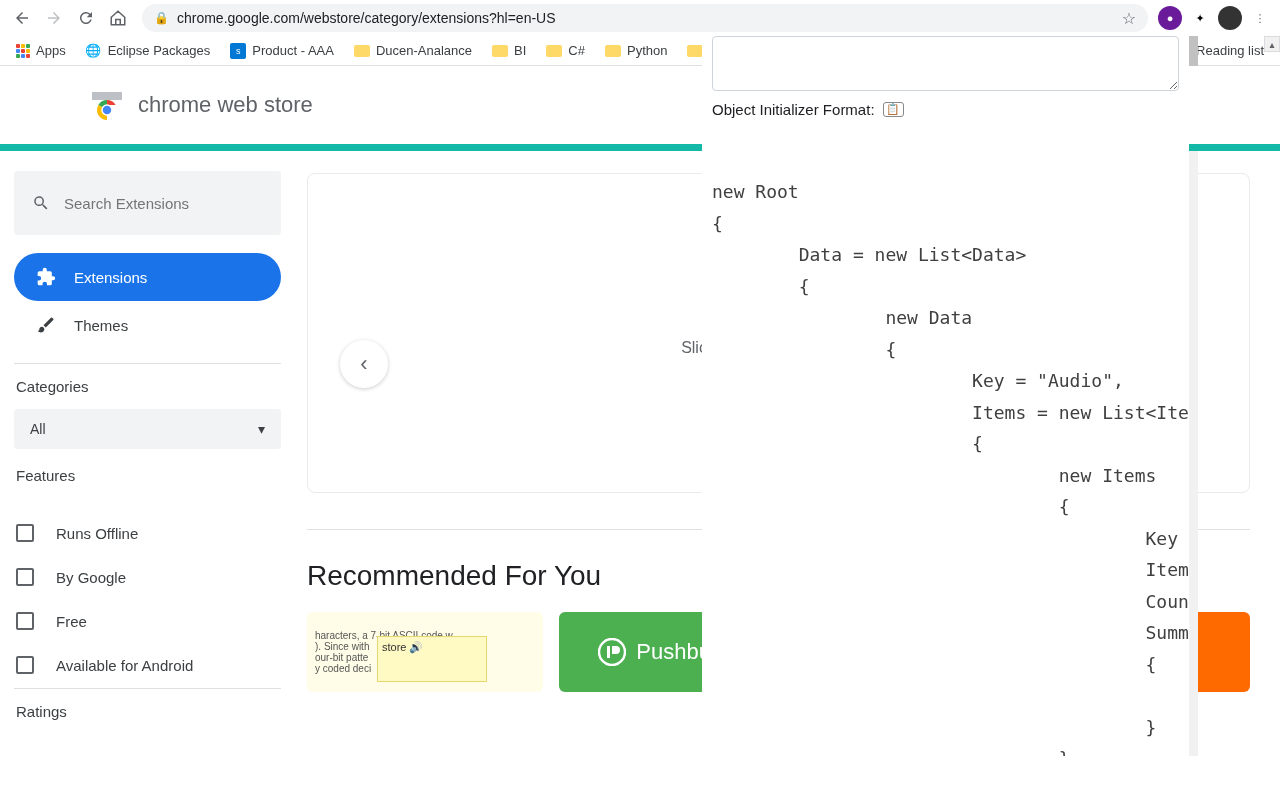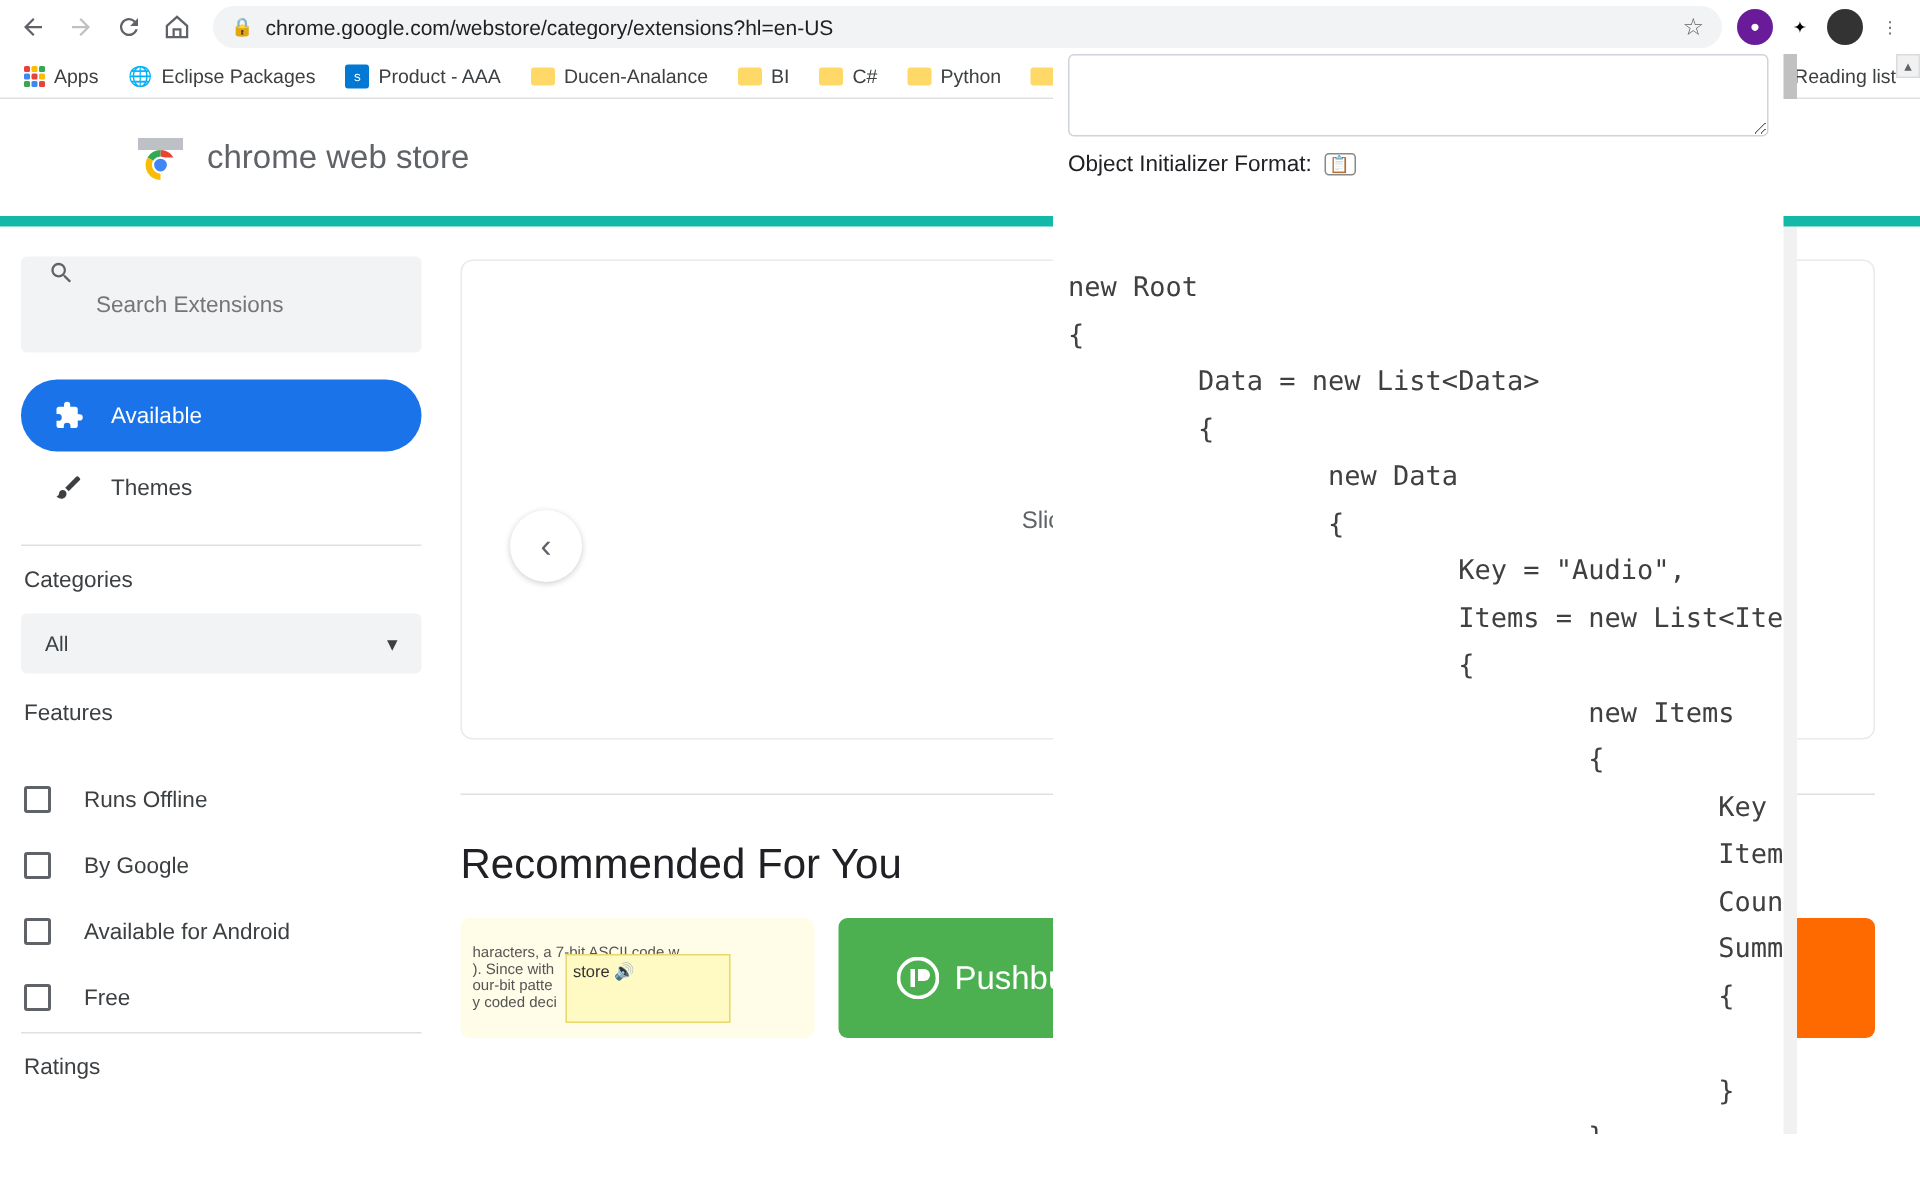--- a/index.html
+++ b/index.html
@@ -23,21 +23,21 @@
 .bm-folder { background:#ffd968; border-radius:2px; width:16px; height:12px; }
 .bm-apps { display:grid; grid-template-columns:repeat(3,4px); gap:1px; }
 .bm-apps span { width:4px; height:4px; border-radius:1px; }
 .bm-grey { color:#5f6368; }
 .reading { margin-left:auto; display:flex; align-items:center; gap:6px; padding:0 8px; cursor:pointer; }
 .header { position:absolute; top:66px; left:0; right:0; height:85px; display:flex; align-items:center; padding:0 90px; gap:14px; background:#fff; border-bottom:7px solid #14b8a6; z-index:1; }
 .header .logo { width:34px; height:34px; }
 .header h1 { font-size:22px; font-weight:400; color:#5f6368; }
 .content { display:flex; position:absolute; top:151px; left:0; right:0; bottom:0; background:#fff; }
 .sidebar { width:295px; padding:20px 14px 0 14px; overflow-y:auto; }
-.search-box { background:#f1f3f4; height:64px; border-radius:4px; display:flex; padding:1px 18px; gap:14px; color:#5f6368; margin-bottom:18px; }
+.search-box { background:#f1f3f4; height:64px; border-radius:4px; display:flex; align-items:center; padding:1px 18px; gap:14px; color:#5f6368; margin-bottom:18px; }
 .search-box input { border:none; background:transparent; font-size:15px; flex:1; outline:none; }
 .nav-item { height:48px; display:flex; align-items:center; gap:18px; padding:0 22px; font-size:15px; cursor:pointer; border-radius:24px; color:#3c4043; }
 .nav-item.active { background:#1a73e8; color:#fff; font-weight:500; }
 .divider { border:none; border-top:1px solid #e0e0e0; margin:14px 0; }
 .sect-title { font-size:15px; font-weight:500; color:#3c4043; margin-bottom:14px; padding:0 2px; }
 .select { background:#f1f3f4; height:40px; border-radius:4px; display:flex; align-items:center; justify-content:space-between; padding:0 16px; font-size:14px; color:#3c4043; cursor:pointer; margin-bottom:18px; }
 .feat { display:flex; align-items:flex-end; gap:22px; height:44px; padding:0 2px; font-size:15px; color:#3c4043; cursor:pointer; }
 .chk { width:18px; height:18px; border:2px solid #5f6368; border-radius:2px; }
 .main { flex:1; padding:22px 30px 0 0; overflow:hidden; position:relative; }
 .hero { background:#fff; border:1px solid #e8eaed; border-radius:8px; height:320px; margin-left:12px; margin-bottom:36px; display:flex; align-items:center; position:relative; }
@@ -175,21 +175,21 @@
     <div class="search-box">
       <svg width="20" height="20" viewBox="0 0 24 24">
           <path fill="#5f6368" d="M15.5 14h-.8l-.3-.3a6.5 6.5 0 1 0-.7.7l.3.3v.8l5 5 1.5-1.5zm-6 0a4.5 4.5 0 1 1 0-9 4.5 4.5 0 0 1 0 9z"></path>
         </svg>
       <input placeholder="Search Extensions" style="">
     </div>
     <div class="nav-item active">
       <svg width="20" height="20" viewBox="0 0 24 24">
           <path fill="#fff" d="M20.5 11H19V7a2 2 0 0 0-2-2h-4V3.5a2.5 2.5 0 0 0-5 0V5H4a2 2 0 0 0-2 2v3.8h1.5a2.7 2.7 0 0 1 0 5.4H2V20a2 2 0 0 0 2 2h3.8v-1.5a2.7 2.7 0 0 1 5.4 0V22H17a2 2 0 0 0 2-2v-4h1.5a2.5 2.5 0 0 0 0-5z"></path>
         </svg>
-      <span>Available</span>
+      <span>Extensions</span>
     </div>
     <div class="nav-item">
       <svg width="20" height="20" viewBox="0 0 24 24">
           <path fill="#3c4043" d="M7 14c-1.66 0-3 1.34-3 3 0 1.31-1.16 2-2 2 .92 1.22 2.5 2 4 2 2.21 0 4-1.79 4-4 0-1.66-1.34-3-3-3zm13.71-9.37l-1.34-1.34a1 1 0 0 0-1.41 0L9 12.25 11.75 15l8.96-8.96a1 1 0 0 0 0-1.41z"></path>
         </svg>
       <span>Themes</span>
     </div>
     <hr class="divider">
     <div class="sect-title">Categories</div>
     <div class="select">
@@ -200,25 +200,25 @@
     <div class="feat">
         <div class="chk"></div>
         <span>Runs Offline</span>
       </div>
     <div class="feat">
         <div class="chk"></div>
         <span>By Google</span>
       </div>
     <div class="feat">
         <div class="chk"></div>
-        <span>Available for Android</span>
+        <span>Free</span>
       </div>
     <div class="feat">
         <div class="chk"></div>
-        <span>Free</span>
+        <span>Available for Android</span>
       </div>
     <hr class="divider">
     <div class="sect-title">Ratings</div>
   </div>
 
   <div class="main">
     <div class="hero">
       <div class="hero-nav left">‹</div>
       <div class="hero-flex">
         <div class="hero-left">

